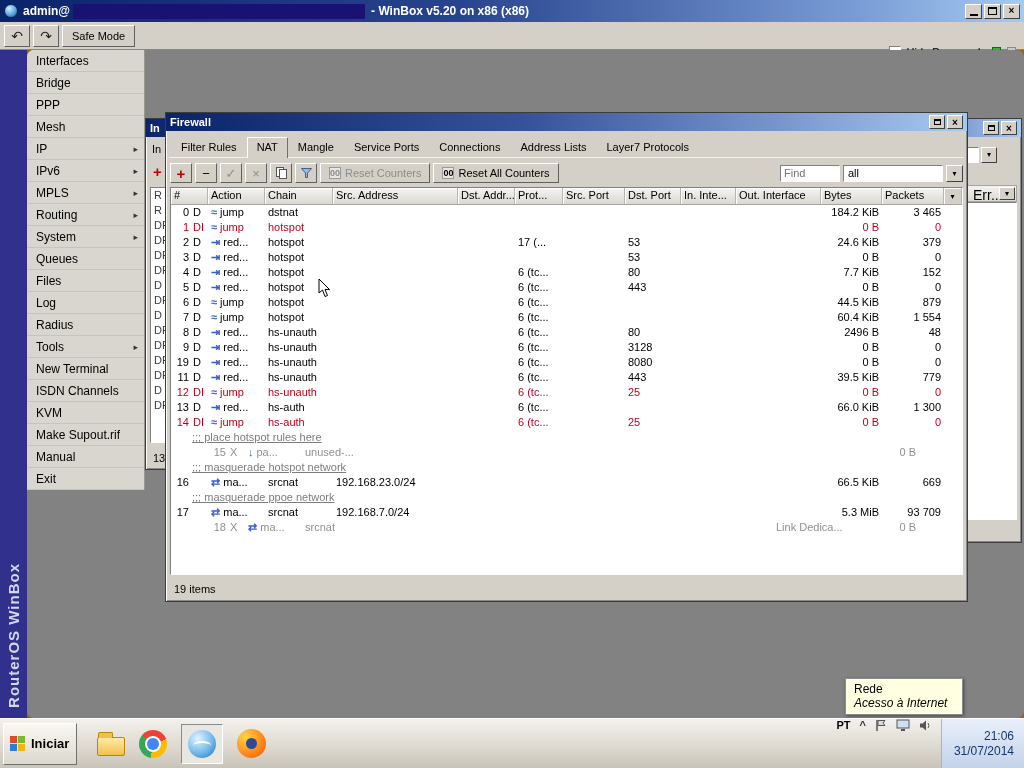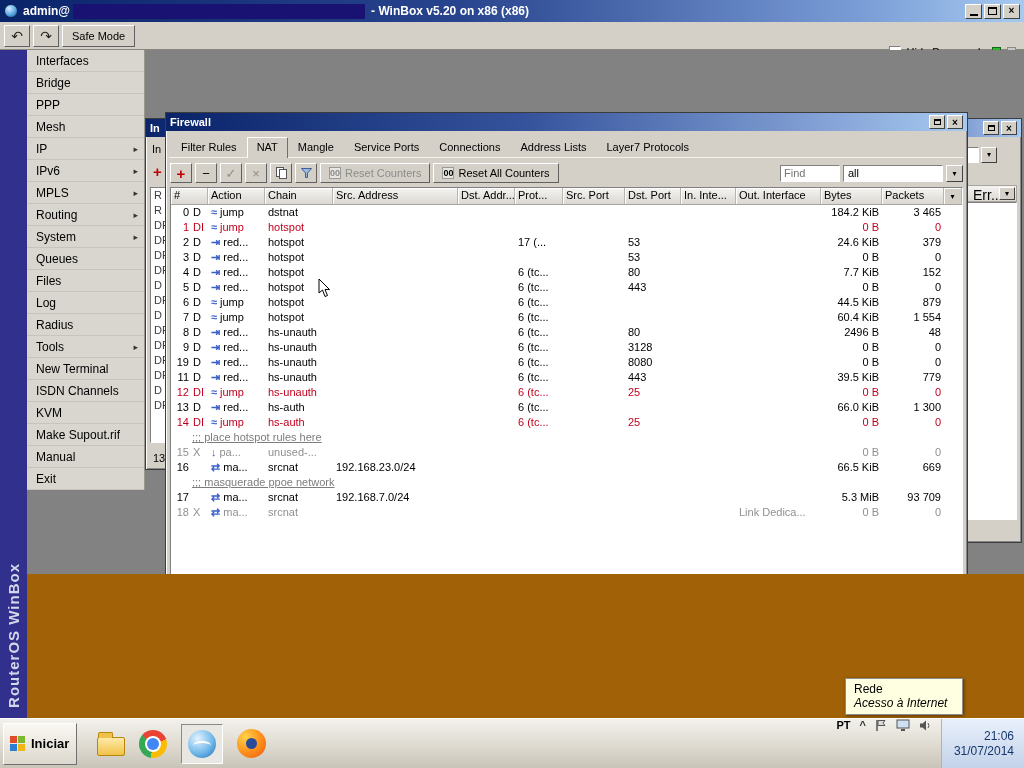--- a/index.html
+++ b/index.html
@@ -30,21 +30,21 @@
   .hp-group { margin-left:auto; display:flex; align-items:center; gap:6px; padding-right:4px;margin-top:32px; }
   .cb { width:12px; height:12px; background:#fff; border:1px solid; border-color:#808080 #ffffff #ffffff #808080; }
   .led { width:9px; height:9px; }
   .led.green { background:#2eb82e; border:1px solid #146914; }
   .led.gray  { background:#c9c9c9; border:1px solid #8a8a8a; }
 
   .side-strip { position:absolute; left:0; top:50px; width:27px; height:668px; background:#31318d; z-index:4; }
   .brand { position:absolute; left:5px; bottom:10px; color:#d4d6ea; font-size:15px; font-weight:bold;
     writing-mode:vertical-rl; transform:rotate(180deg); letter-spacing:1px; white-space:nowrap; }
 
-  .mdi { position:absolute; left:27px; top:50px; width:997px; height:524px; background:#828282; overflow:hidden; }
+  .mdi { position:absolute; left:27px; top:50px; width:997px; height:668px; background:#828282; overflow:hidden;border-radius:7px; }
 
   
   .menu { position:absolute; left:0; top:0; width:118px; z-index:5; background:#d9d6cf; border-right:1px solid #9a978f; }
   .mi { height:22px; display:flex; align-items:center; padding:0 6px 0 9px; font-size:12px;
     border-bottom:1px solid #c7c4bc; background:#d9d6cf; cursor:default; }
   .mi-label { white-space:nowrap; overflow:hidden; }
   .mi-arr { margin-left:auto; font-size:9px; color:#333; }
 
   
   .window { position:absolute; background:#d4d0c8; border:1px solid #3c3c3c;
@@ -105,21 +105,21 @@
     border:1px solid; border-color:#808080 #ffffff #ffffff #808080; overflow:hidden; }
   .grid13 { display:grid; grid-template-columns:37px 57px 68px 125px 57px 48px 62px 56px 55px 85px 61px 62px 1fr; }
   .thead { height:17px; background:linear-gradient(#f5f4f2,#dbd8d1); border-bottom:1px solid #a8a5a0; }
   .hc { padding:1px 3px; font-size:11px; white-space:nowrap; overflow:hidden;
     border-right:1px solid #b8b5b0; box-shadow:inset 1px 1px 0 #ffffff; }
   .hc.cbtn { display:flex; align-items:center; justify-content:center; background:#d4d0c8; font-size:8px; padding:0; }
   .trow { height:15px; line-height:15px; font-size:11px; }
   .tc { padding:0 3px; white-space:nowrap; overflow:hidden; }
   .tc.r { text-align:right; }
   .trow.disabled { color:#c2001e; }
-  .trow.inactive { color:#909090; }
+  .trow.inactive { color:#909090;margin-left:37px; }
   .trow.comment { display:block; color:#7d7d7d; padding-left:21px; height:15px; line-height:15px; white-space:nowrap; overflow:hidden;text-decoration:underline; }
   .num { display:inline-block; width:15px; text-align:right; }
   .flag { margin-left:4px; }
   .aicon { color:#3a5fc8; font-weight:bold; margin-right:3px; }
   .fw-status { position:absolute; left:8px; bottom:6px; font-size:11px; }
 
   
   .cursor { position:absolute; left:291px; top:228px; z-index:60; pointer-events:none; }
 
   
@@ -628,20 +628,21 @@
               <span class="tc c4"></span>
               <span class="tc c5"></span>
               <span class="tc c6"></span>
               <span class="tc c7"></span>
               <span class="tc c8"></span>
               <span class="tc c9"></span>
               <span class="tc c10 r">0 B</span>
               <span class="tc c11 r">0</span>
               <span class="tc c12"></span>
             </div>
+            <div class="trow comment">;;; masquerade hotspot network</div>
             <div class="trow grid13 ">
               <span class="tc c0"><span class="num">16</span><span class="flag"></span></span>
               <span class="tc c1"><span class="aicon">⇄</span><span>ma...</span></span>
               <span class="tc c2">srcnat</span>
               <span class="tc c3">192.168.23.0/24</span>
               <span class="tc c4"></span>
               <span class="tc c5"></span>
               <span class="tc c6"></span>
               <span class="tc c7"></span>
               <span class="tc c8"></span>

